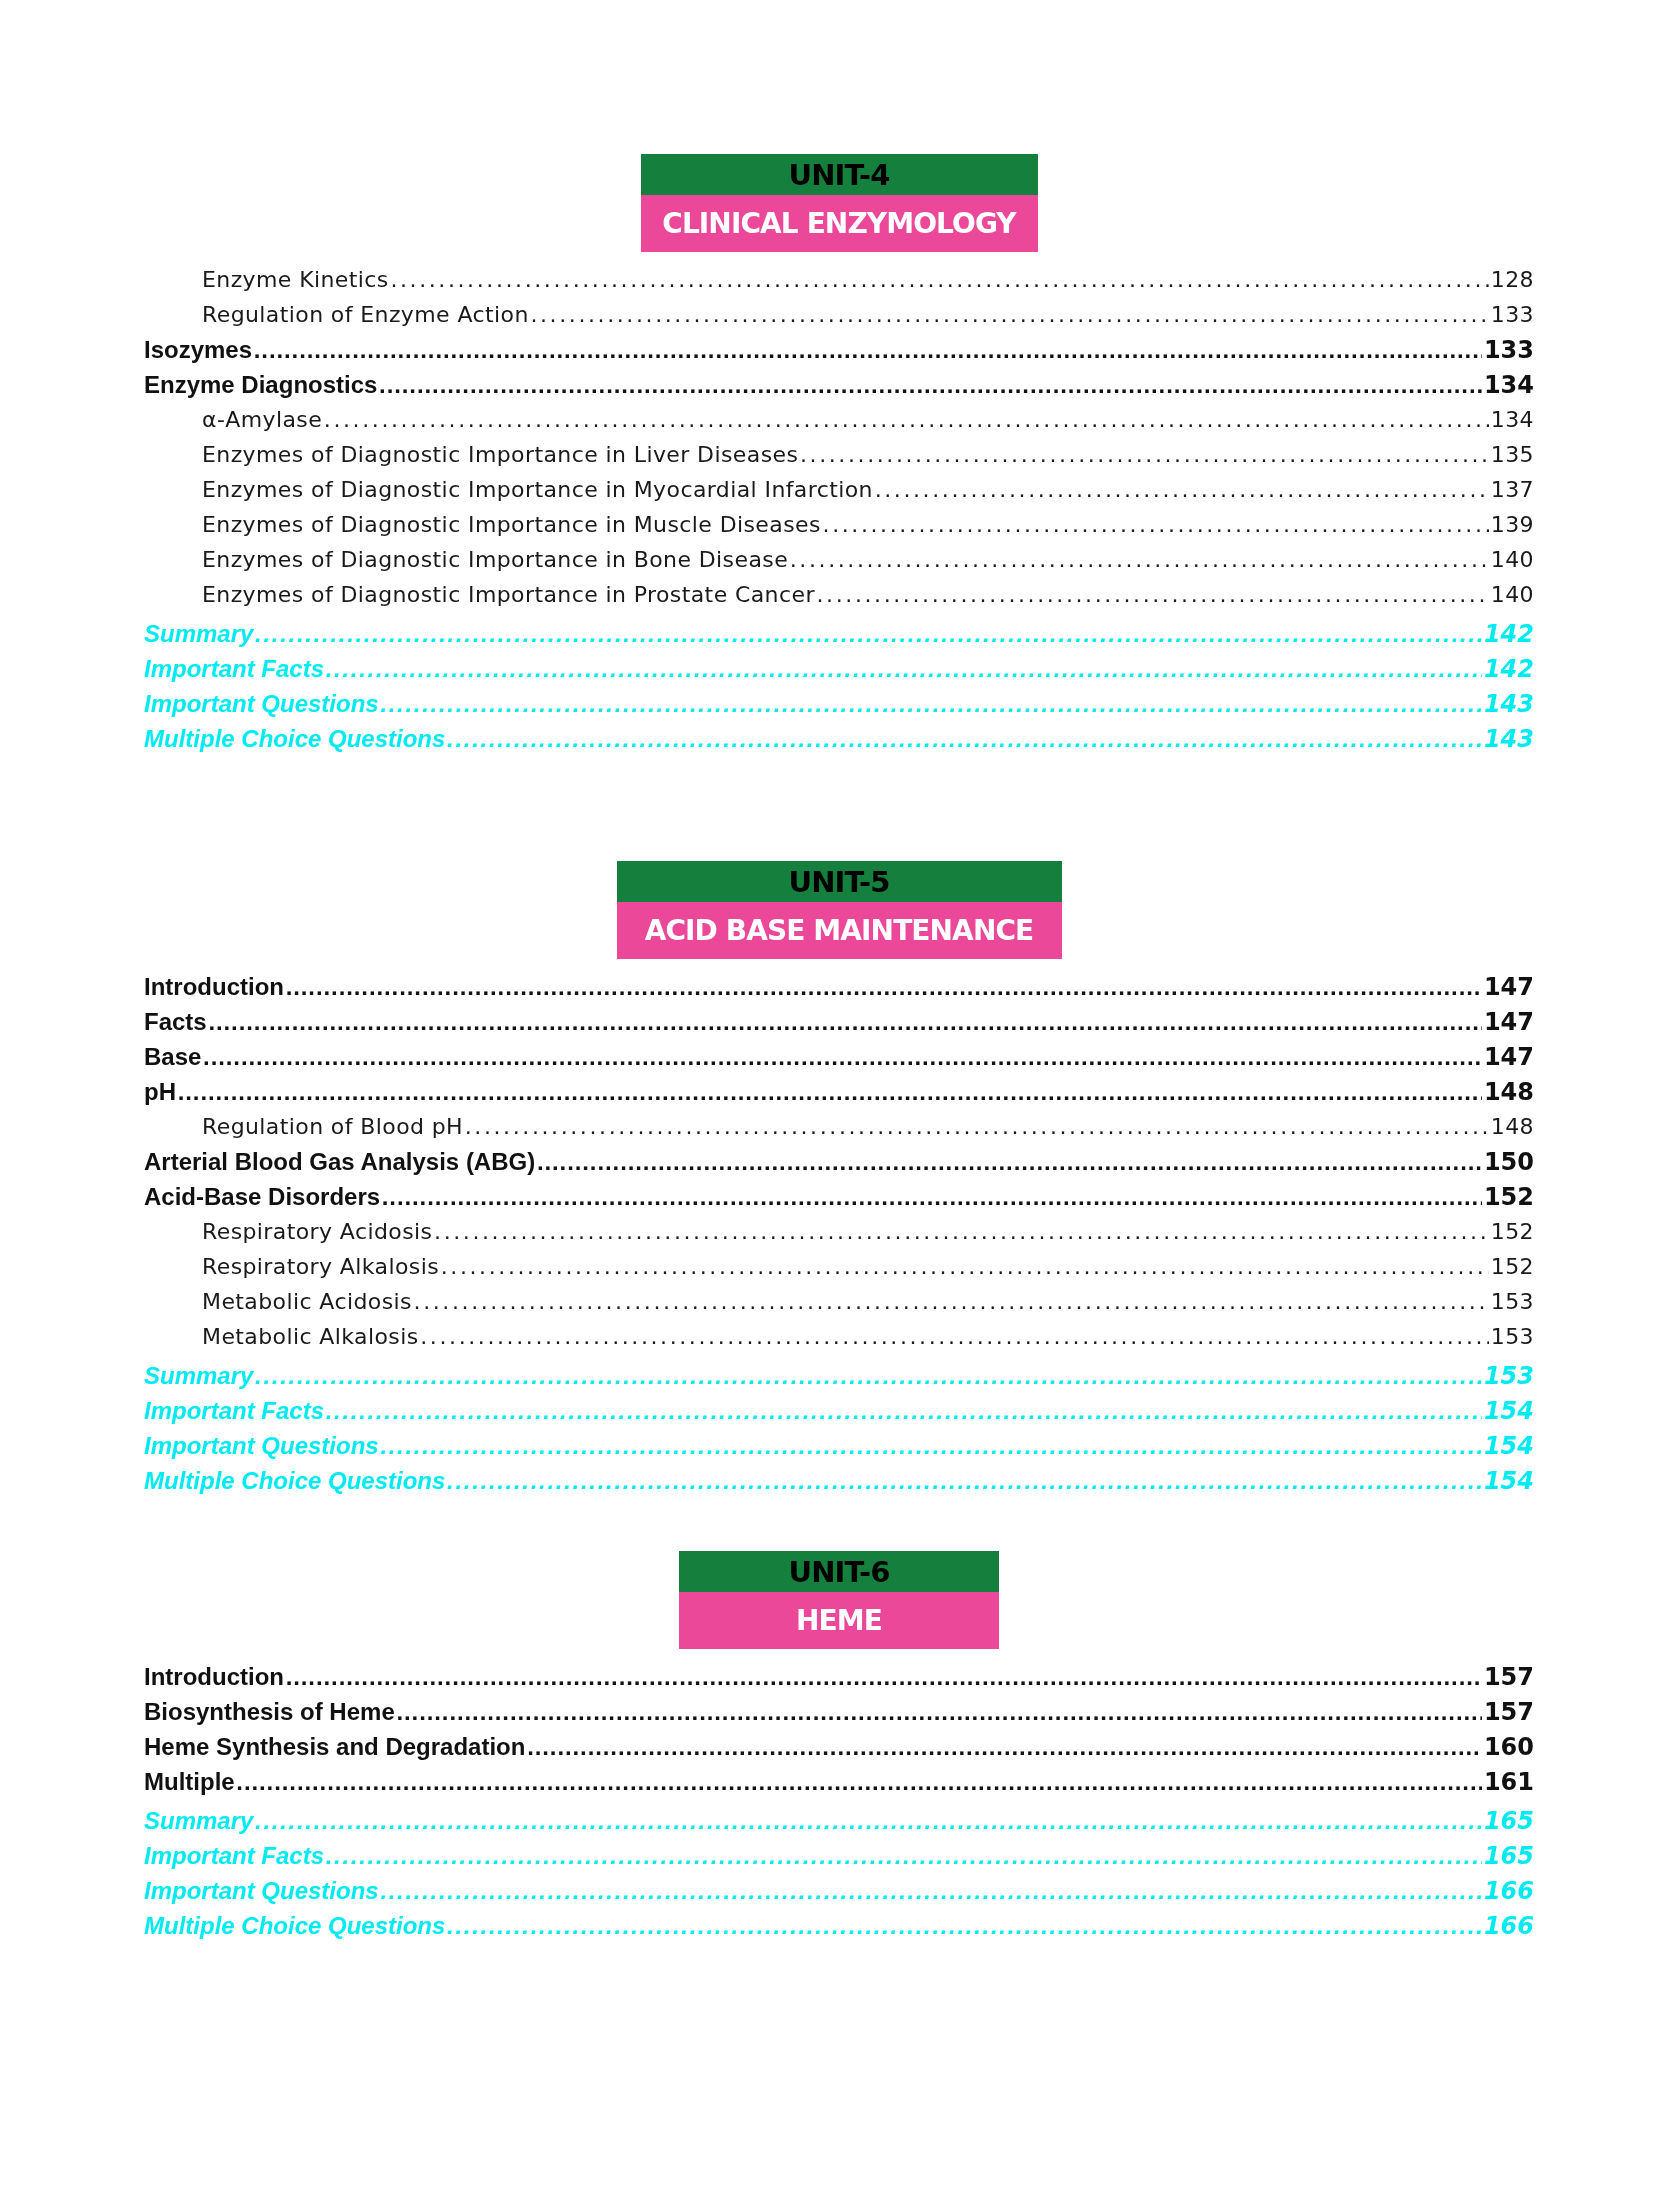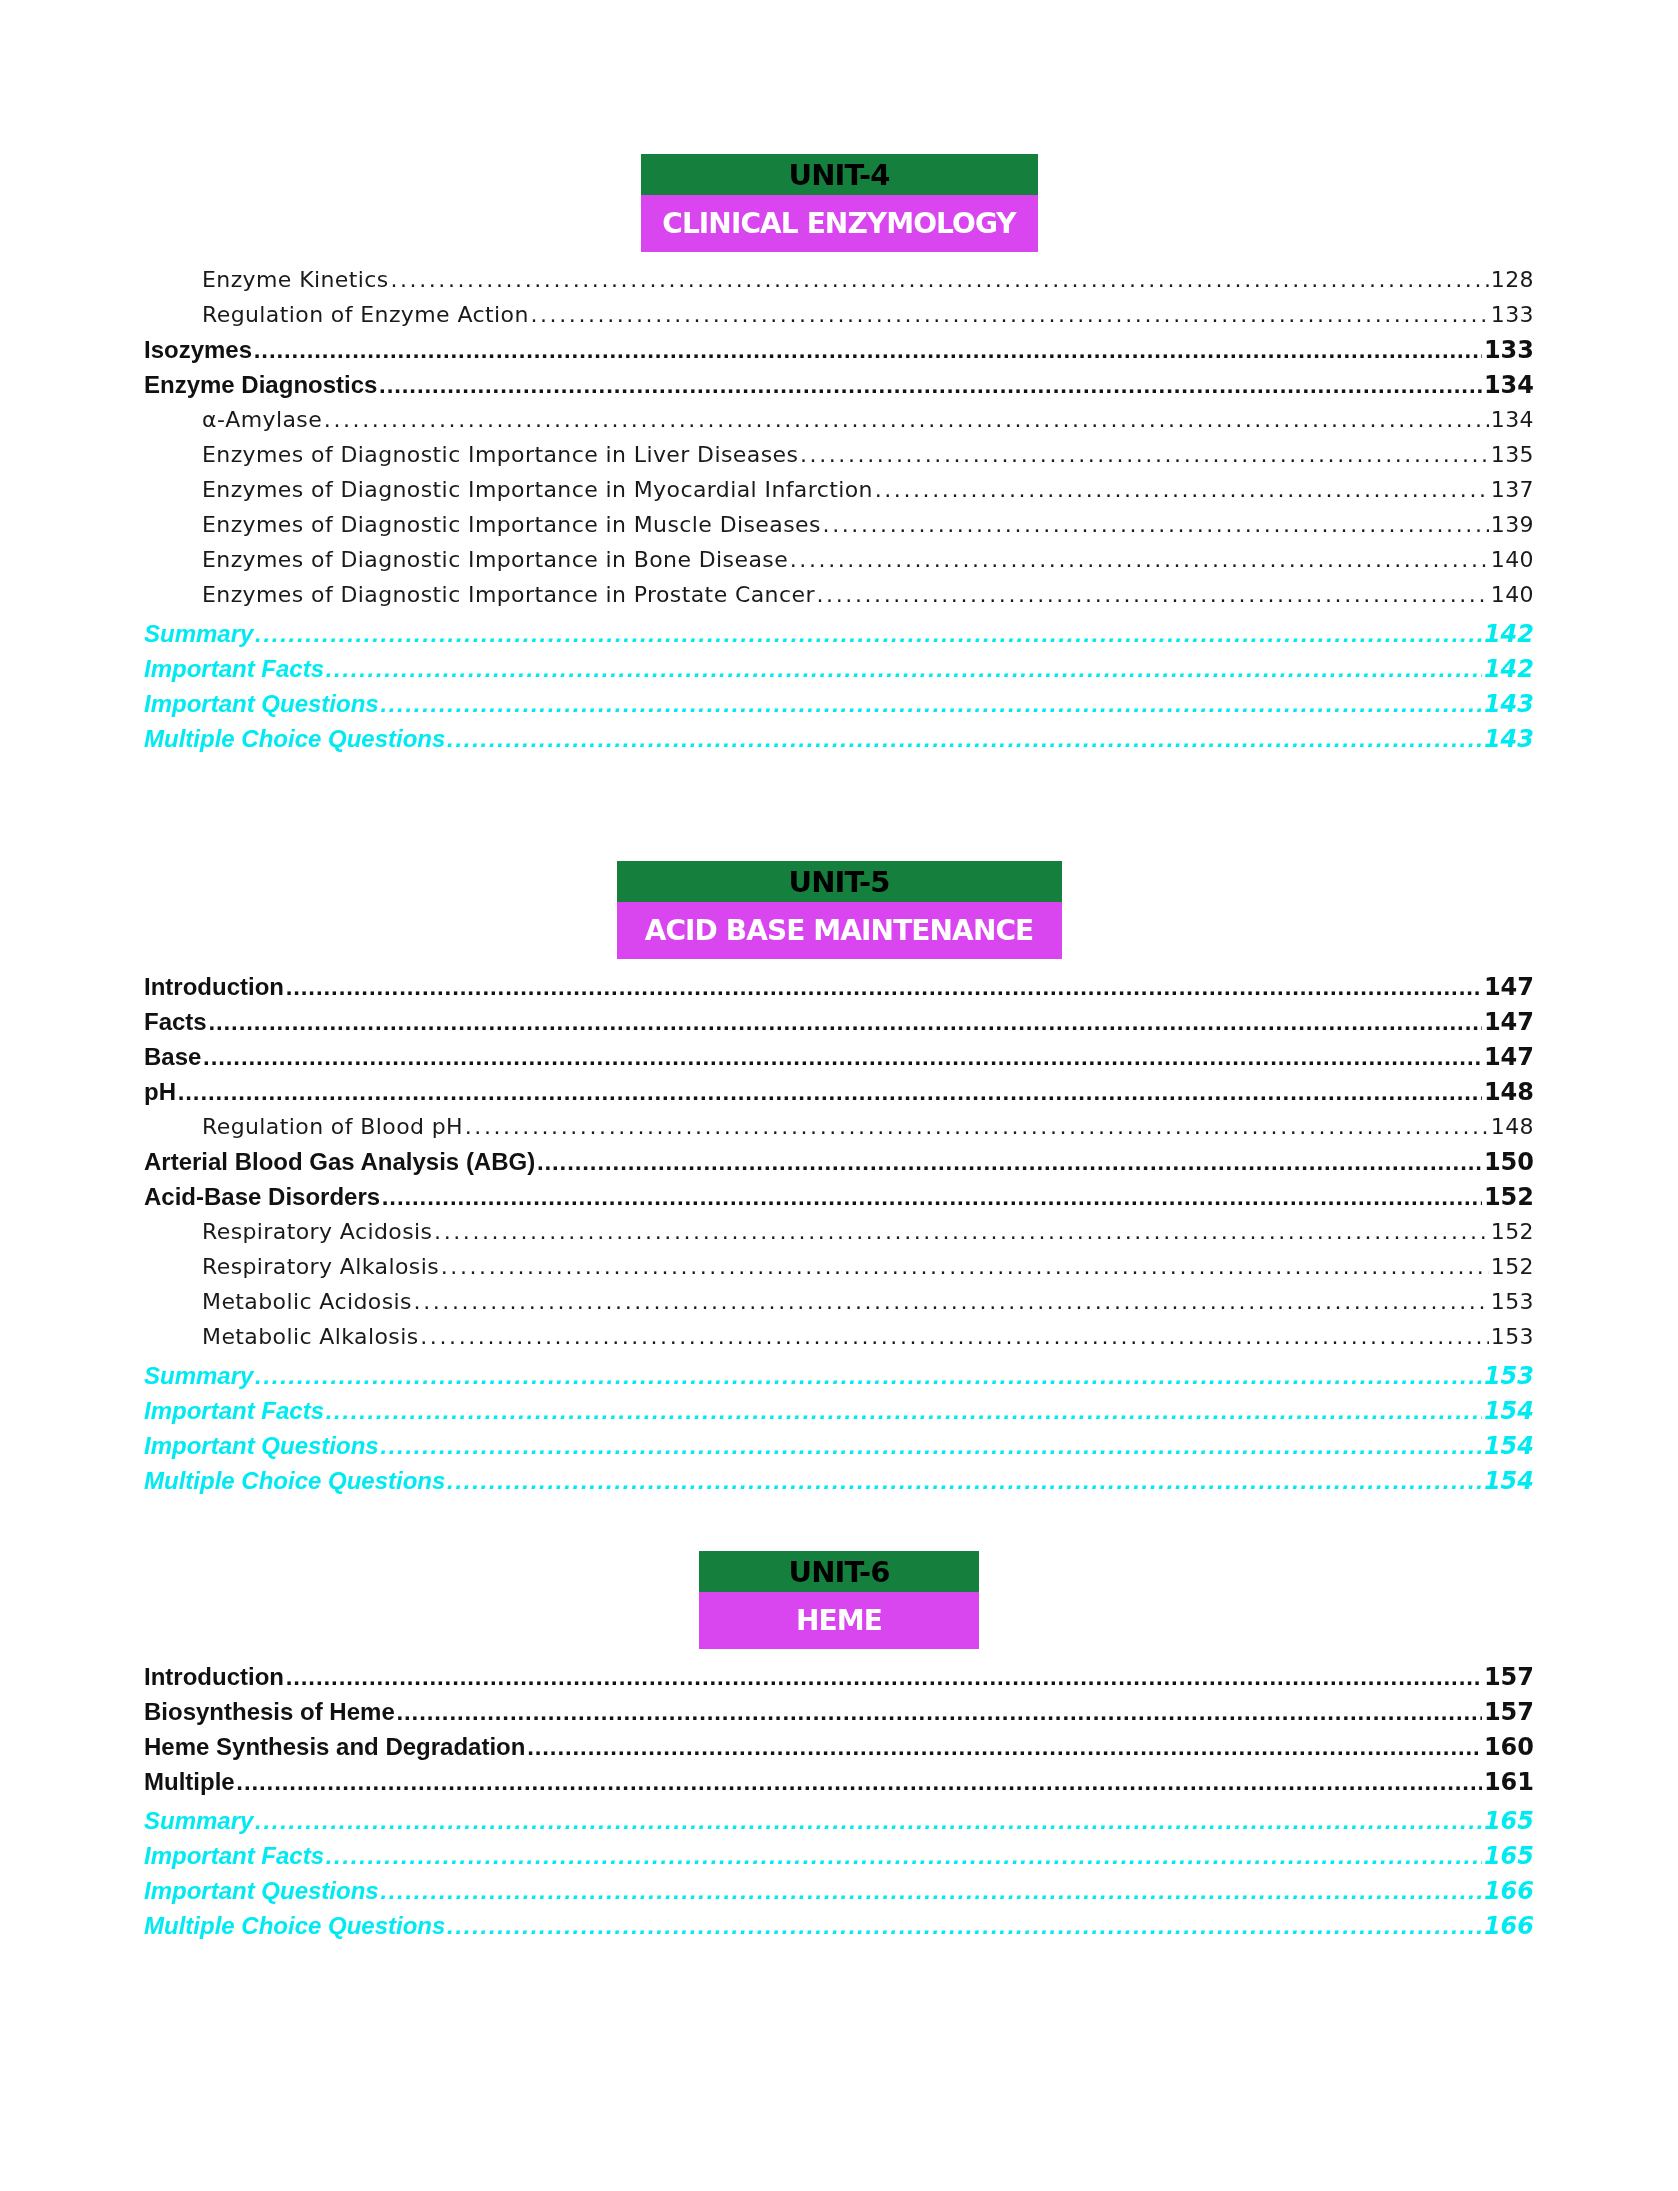--- a/index.html
+++ b/index.html
@@ -41,21 +41,21 @@
       color: #000000;
       font-family: "DejaVu Sans", sans-serif;
       font-weight: bold;
       font-size: 29px;
       text-align: center;
       height: 41px;
       line-height: 43px;
       letter-spacing: -0.9px;
     }
     .unit-title {
-      background: #d946ef;
+      background: #ec4899;
       color: #ffffff;
       font-family: "DejaVu Sans", sans-serif;
       font-weight: bold;
       font-size: 28px;
       text-align: center;
       height: 57px;
       line-height: 57px;
       padding: 0 19px;
       letter-spacing: -0.9px;
     }
@@ -114,21 +114,21 @@
       margin-top: 4px;
       font-style: italic;
     }
 
     #unit-4 { top: 154px; }
     #unit-5 { top: 861px; }
     #unit-6 { top: 1551px; }
 
     #unit-4 .box { width: 397px; }
     #unit-5 .box { width: 445px; }
-    #unit-6 .box { width: 280px; }
+    #unit-6 .box { width: 320px; }
   </style>
 </head>
 <body>
 
 <div class="page">
 
   <section class="unit" id="unit-4">
     <div class="unit-header">
       <div class="box">
         <div class="unit-label">UNIT-4</div>

